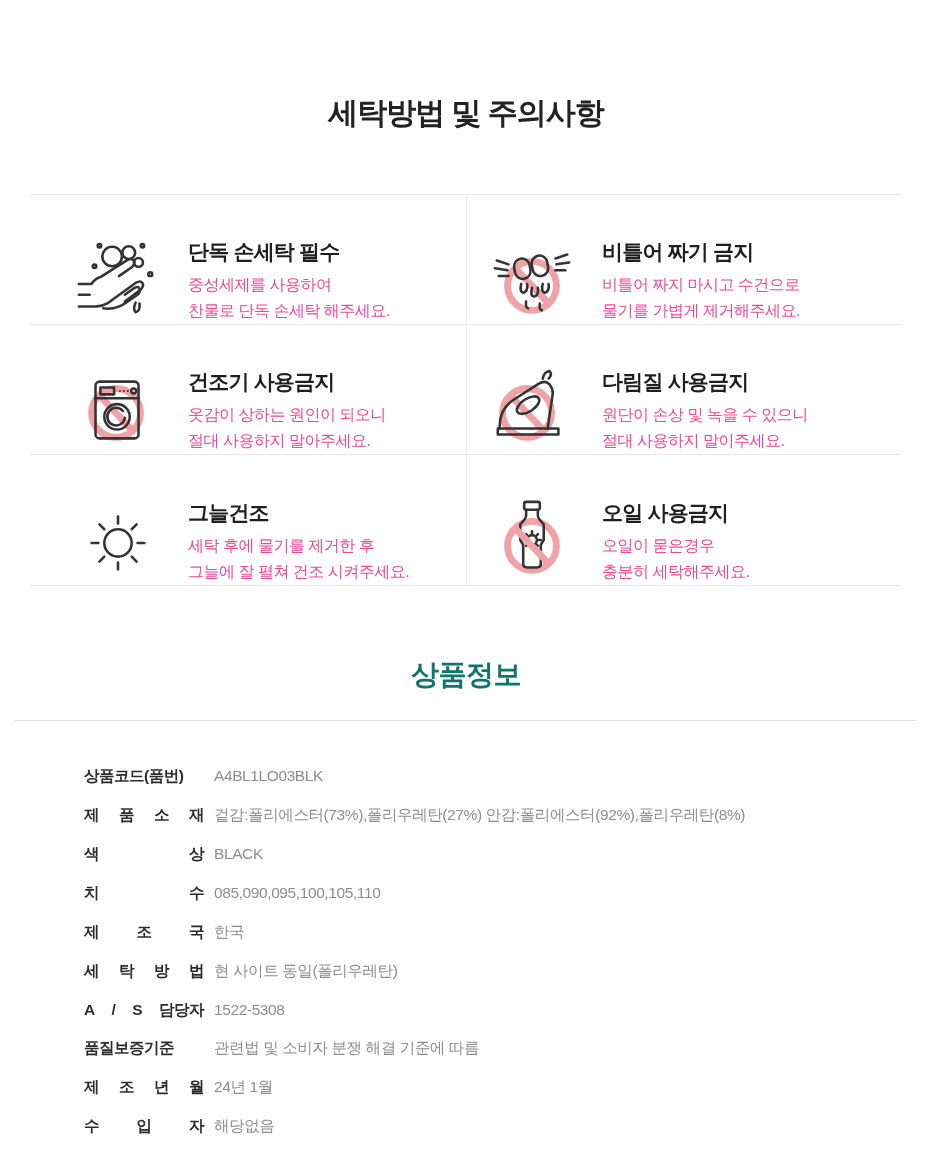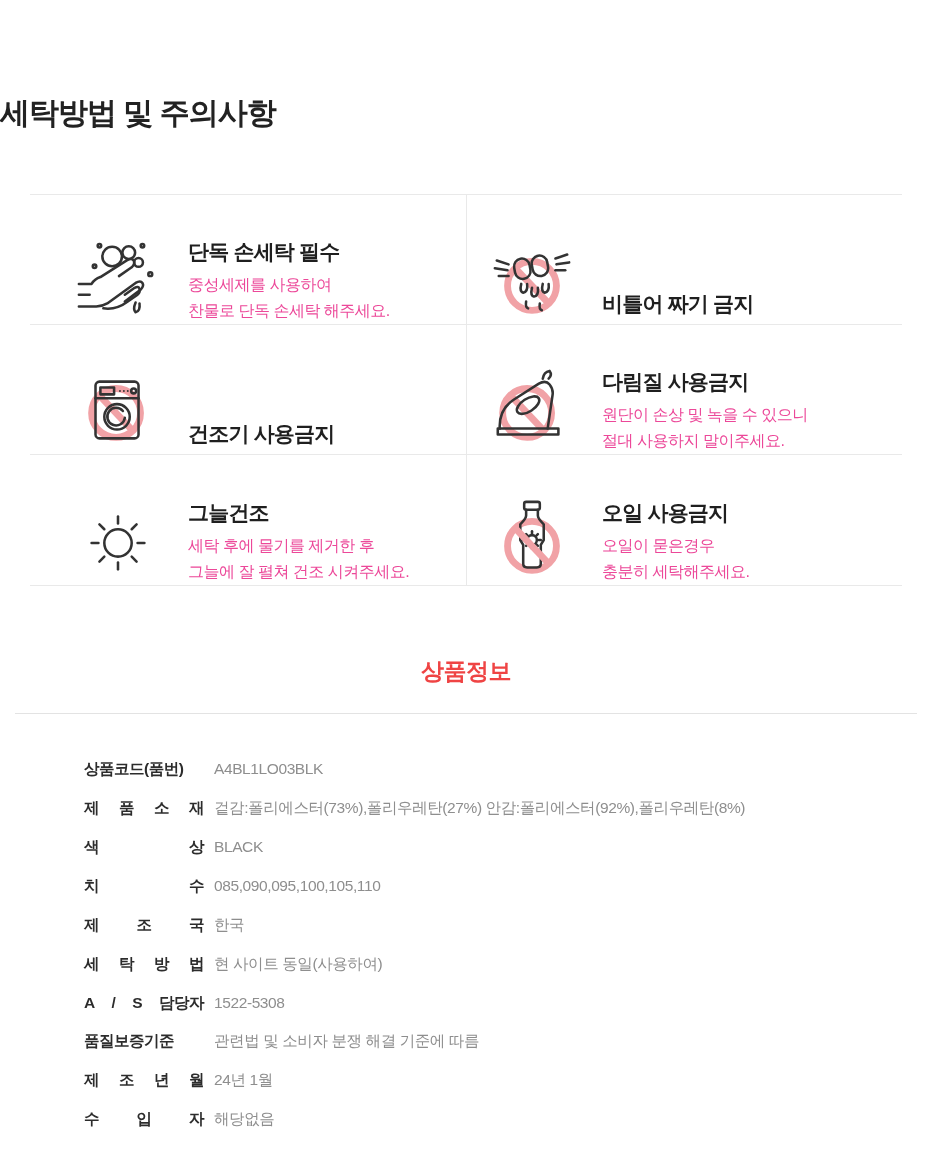--- a/index.html
+++ b/index.html
@@ -5,21 +5,21 @@
   html, body { margin:0; padding:0; }
   body {
     width:932px; height:1152px; background:#ffffff; overflow:hidden;
     font-family:"Liberation Sans","DejaVu Sans",sans-serif;
     -webkit-font-smoothing:antialiased;
   }
   .page { position:relative; width:932px; height:1152px; }
 
   
   .care-title {
-    margin:93px 0 0; text-align:left;
+    margin:93px 0 0; text-align:center;
     font-size:30px; font-weight:700; color:#222; letter-spacing:-1px;
   }
   .care-grid {
     margin:60px 30px 0; display:grid; grid-template-columns:1fr 1fr;
     border-top:1px solid #e9e9e9; border-bottom:1px solid #e9e9e9;
   }
   .care-cell {
     height:130px; box-sizing:border-box; display:flex; align-items:flex-end;
     border-bottom:1px solid #e9e9e9; padding-left:44px;
   }
@@ -32,21 +32,21 @@
   }
   .care-item-desc {
     font-size:16px; color:#ec4899; letter-spacing:-0.5px; line-height:1.62;
   }
   .ring { stroke:#f1a2a6; }
   .ink  { stroke:#333333; }
 
   
   .info-title {
     margin:70px 0 0; text-align:center;
-    font-size:23px; font-weight:700; color:#ef4444; letter-spacing:-0.5px;
+    font-size:28px; font-weight:700; color:#0f766e; letter-spacing:-0.5px;
   }
   .info-divider {
     border:none; border-top:1px solid #e3e3e3; margin:26px 15px 0;
   }
   .info-table { margin:36px 40px 0 40px; }
   .info-row { display:flex; align-items:flex-start; padding:9px 0;margin-left:44px; }
   .info-label {
     width:120px; flex:0 0 120px; margin-right:10px;
     display:flex; justify-content:space-between;
     font-size:15.5px; font-weight:700; color:#2c2c2c; letter-spacing:-0.5px;
@@ -112,20 +112,24 @@
             <path d="M34,49 q-2,8 2,9 q5,-1 4,-9"></path>
             <path d="M45,53 q-2,8 2,9 q5,-1 4,-9"></path>
             <path d="M56,49 q-2,8 2,9 q5,-1 4,-9"></path>
             <path d="M39,67 q-1,6 2,7"></path>
               <path d="M53,69 q-1,6 2,7"></path>
           </g>
         </svg>
       </div>
       <div class="care-text">
         <div class="care-item-title">비틀어 짜기 금지</div>
+        <div class="care-item-desc">
+          <span>비틀어 짜지 마시고 수건으로</span><br>
+          <span>물기를 가볍게 제거해주세요.</span>
+        </div>
       </div>
     </div>
 
     <div class="care-cell">
       <div class="care-icon">
         <svg viewBox="0 0 90 90">
           <g class="ring" fill="none" stroke-width="7">
             <circle cx="43" cy="48" r="25"></circle>
               <line x1="26" y1="30" x2="60" y2="66"></line>
           </g>
@@ -137,20 +141,24 @@
             <circle cx="55" cy="25.5" r="1" fill="#333" stroke="none"></circle>
             <circle cx="61" cy="25.5" r="2.5"></circle>
             <line x1="22" y1="33" x2="66" y2="33"></line>
             <circle cx="44" cy="52" r="13"></circle>
             <path d="M50,46 a9,9 0 1 0 2,7"></path>
           </g>
         </svg>
       </div>
       <div class="care-text">
         <div class="care-item-title">건조기 사용금지</div>
+        <div class="care-item-desc">
+          <span>옷감이 상하는 원인이 되오니</span><br>
+          <span>절대 사용하지 말아주세요.</span>
+        </div>
       </div>
     </div>
 
     <div class="care-cell">
       <div class="care-icon">
         <svg viewBox="0 0 90 90">
           <g class="ring" fill="none" stroke-width="7">
             <circle cx="40" cy="48" r="25"></circle>
               <line x1="23" y1="30" x2="57" y2="66"></line>
           </g>
@@ -272,21 +280,21 @@
         </div>
       <div class="info-value">한국</div>
     </div>
     <div class="info-row">
       <div class="info-label">
           <span>세</span>
           <span>탁</span>
           <span>방</span>
           <span>법</span>
         </div>
-      <div class="info-value">현 사이트 동일(사용하여)</div>
+      <div class="info-value">현 사이트 동일(폴리우레탄)</div>
     </div>
     <div class="info-row">
       <div class="info-label">
           <span>A</span>
           <span>/</span>
           <span>S</span>
           <span>담당자</span>
         </div>
       <div class="info-value">1522-5308</div>
     </div>

